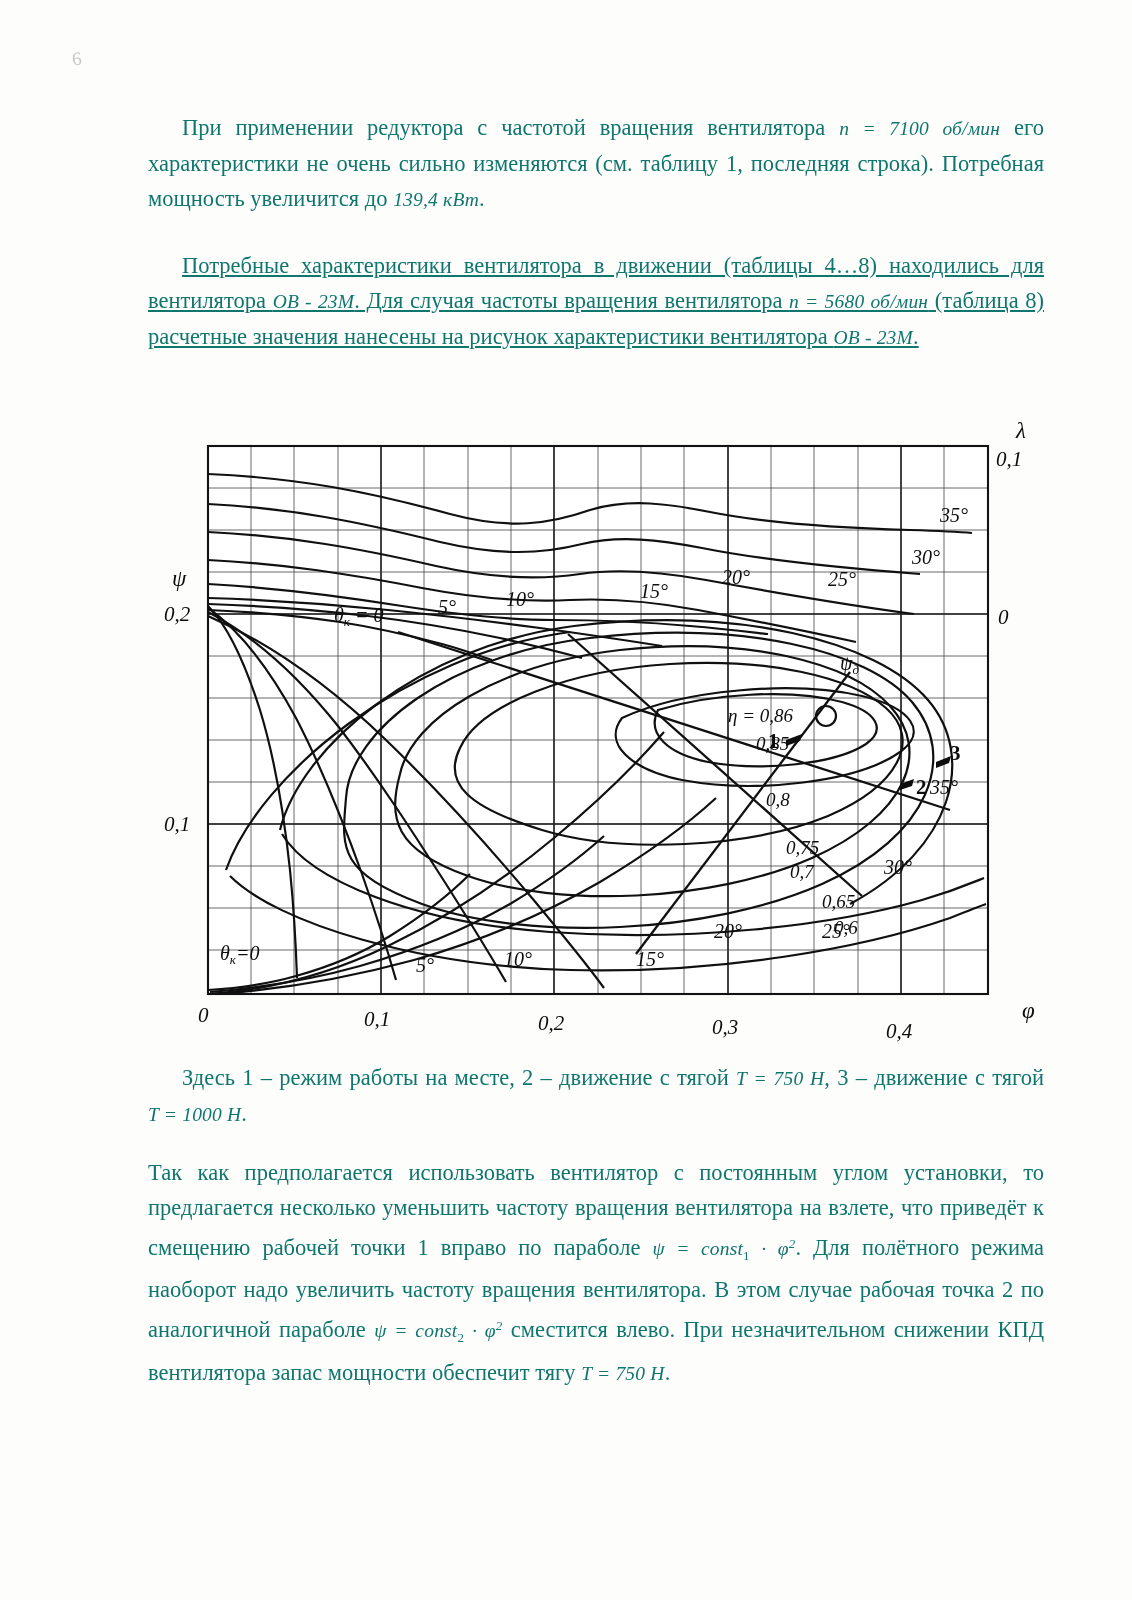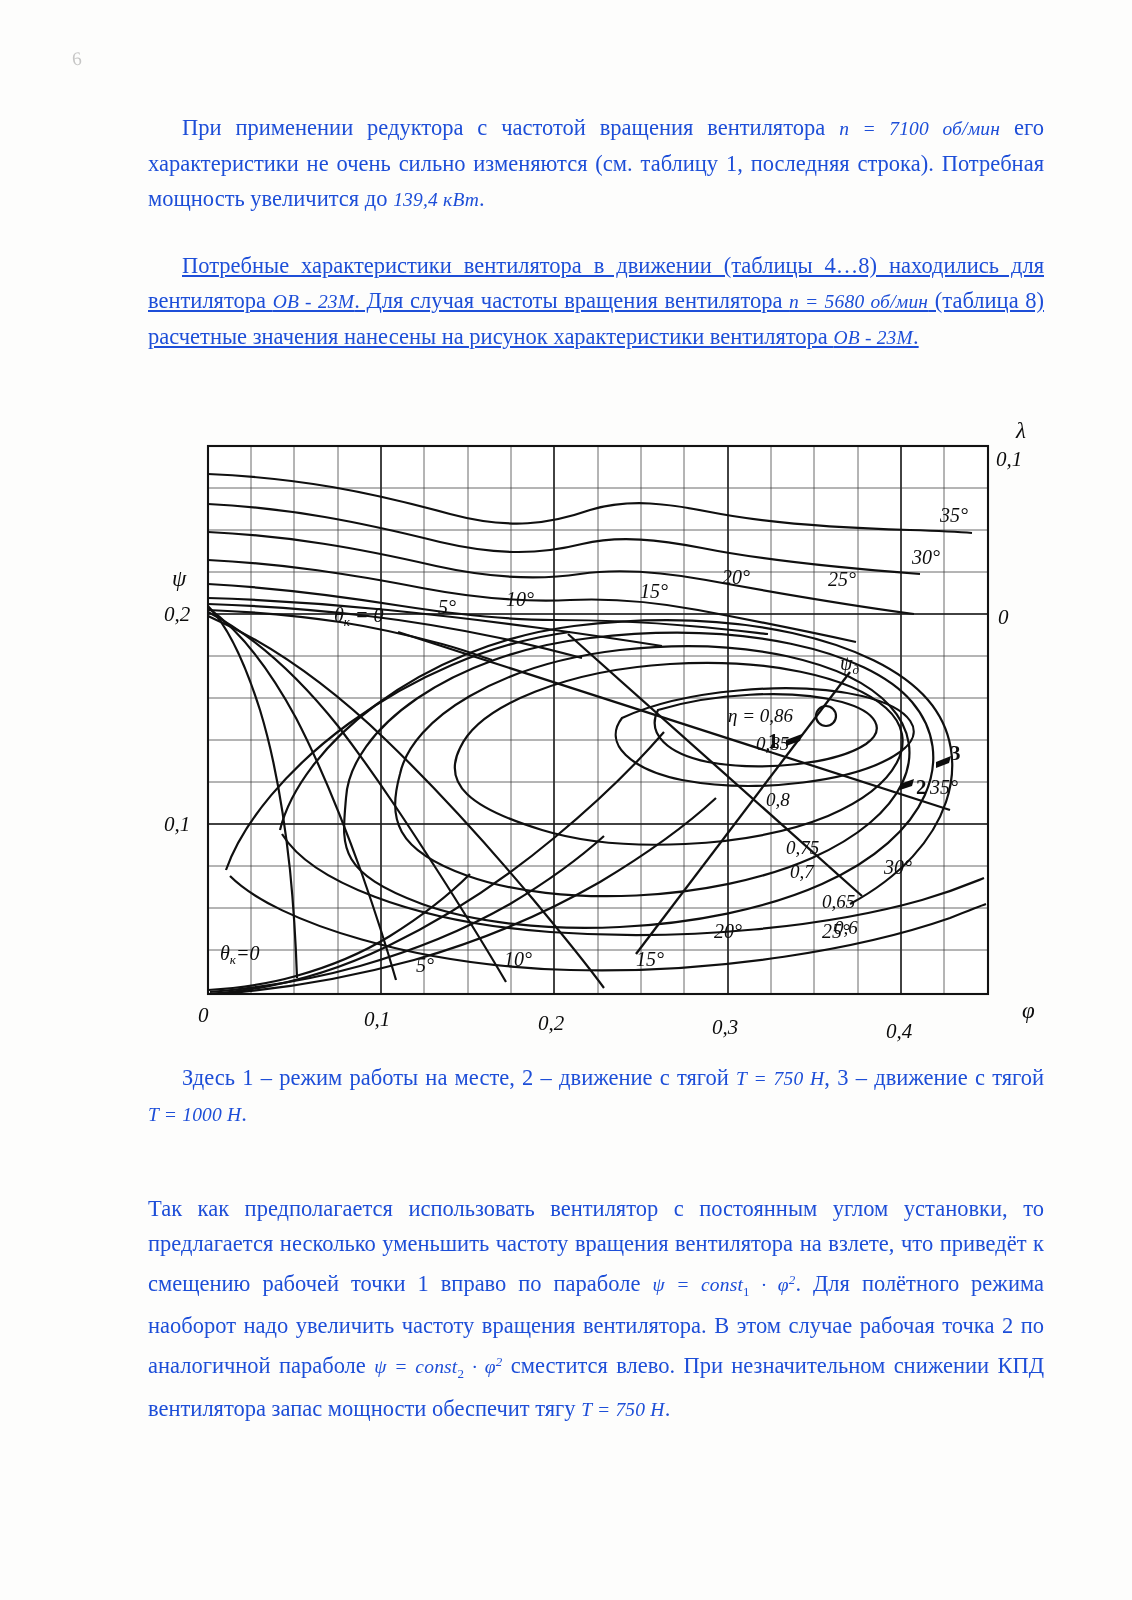--- a/index.html
+++ b/index.html
@@ -27,21 +27,21 @@
     opacity: 0.55;
   }
   .body-text {
     position: absolute;
     left: 148px;
     width: 896px;
     font-size: 22.5px;
     line-height: 35px;
     text-align: justify;
     text-justify: inter-word;
-    color: #1d4ed8;
+    color: #0f766e;
   }
   .indent-first { text-indent: 34px; }
   .m { font-family: "Liberation Serif", serif; font-style: italic; font-size: 19.5px; letter-spacing: 0.2px; }
   .m .sub { font-size: 13px; vertical-align: sub; font-style: normal; }
   .m sup { font-size: 13px; }
   .nb { white-space: nowrap; }
 
   
   .figure {
     position: absolute;
@@ -248,17 +248,17 @@
       <text class="chart-txt pt-lbl" x="618" y="330">1</text>
       <text class="chart-txt pt-lbl" x="766" y="376">2</text>
       <text class="chart-txt pt-lbl" x="800" y="342">3</text>
     </svg>
   </div>
 
   <div class="body-text indent-first" style="top:1060px;">
     <span>Здесь 1 – режим работы на месте, 2 – движение с тягой </span><span class="m nb">T = 750 H</span><span>, 3 – движение с тягой </span><span class="m nb">T = 1000 H</span><span>.</span>
   </div>
 
-  <div class="body-text" style="top:1191px;">
+  <div class="body-text" style="top:1155px;">
     <span>Так как предполагается использовать вентилятор с постоянным углом установки, то предлагается несколько уменьшить частоту вращения вентилятора на взлете, что приведёт к смещению рабочей точки 1 вправо по параболе </span><span class="m nb"><span>ψ = const</span><span class="sub">1</span><span> · φ</span><sup>2</sup></span><span>. Для полётного режима наоборот надо увеличить частоту вращения вентилятора. В этом случае рабочая точка 2 по аналогичной параболе </span><span class="m nb"><span>ψ = const</span><span class="sub">2</span><span> · φ</span><sup>2</sup></span><span> сместится влево. При незначительном снижении КПД вентилятора запас мощности обеспечит тягу </span><span class="m nb">T = 750 H</span><span>.</span>
   </div>
 
 </div>
 
 </body></html>

